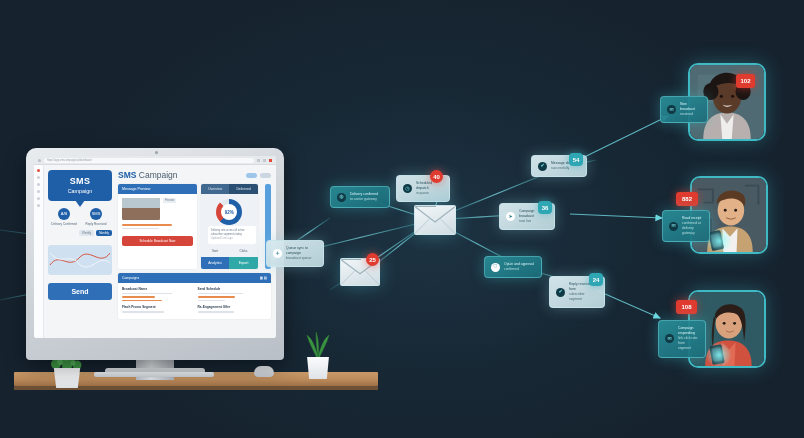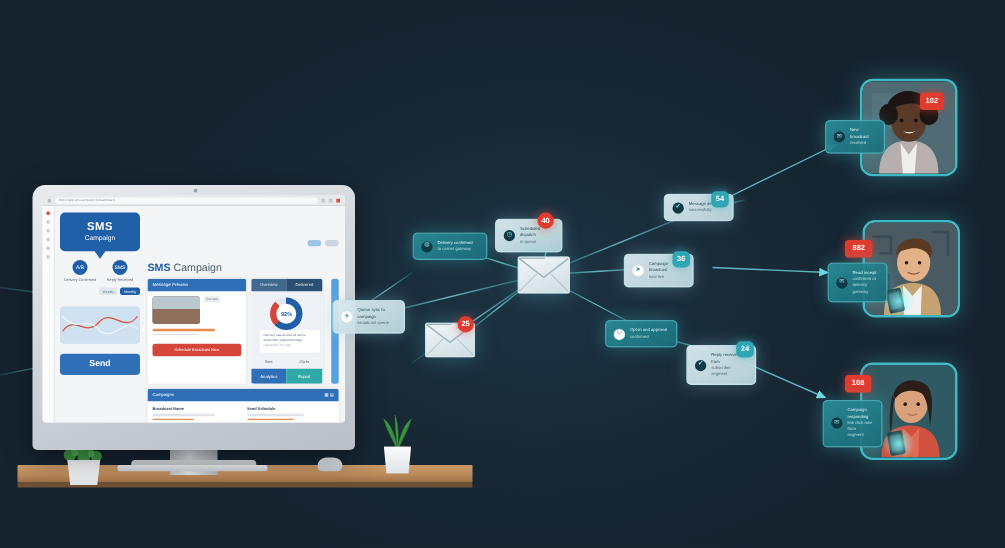--- a/index.html
+++ b/index.html
@@ -131,21 +131,21 @@
     margin-top: 9px; height: 30px; background: #cfe0f1; border-radius: 3px; position: relative; overflow: hidden;
   }
   .chart-tabs { display: flex; gap: 2px; justify-content: flex-end; margin-top: 4px; }
   .chart-tab { font-size: 2.8px; background:#dfe6ed; color:#6b7c8d; padding: 1px 3px; border-radius:2px; }
   .chart-tab.on { background:#1f5fa8; color:#fff; }
   .send-btn {
     margin-top: 8px; background: #2f6fb8; color: #fff; text-align: center;
     font-size: 7px; font-weight: bold; padding: 5px 0; border-radius: 3px;
   }
 
-  .page-title { font-size: 8.5px; color: #1f5fa8; font-weight: bold; margin-top: 39px; }
+  .page-title { font-size: 8.5px; color: #1f5fa8; font-weight: bold; }
   .page-title span.light { color: #4a5d6e; font-weight: normal; }
   .title-row { display:flex; align-items:center; justify-content: space-between; }
   .pill { width: 11px; height: 5px; border-radius: 3px; background: #9ec6ea; }
   .pill.alt { background: #cbd6e0; }
 
   .panels { display: flex; gap: 4px; margin-top: 4px; }
   .panel { background: #fff; border-radius: 2px; box-shadow: 0 0 2px rgba(0,0,0,.08); overflow: hidden; }
   .panel-a { width: 58%; }
   .panel-b { width: 42%; }
   .panel-head { background: #2f6fb8; color: #fff; font-size: 3.6px; padding: 3px 4px; }

